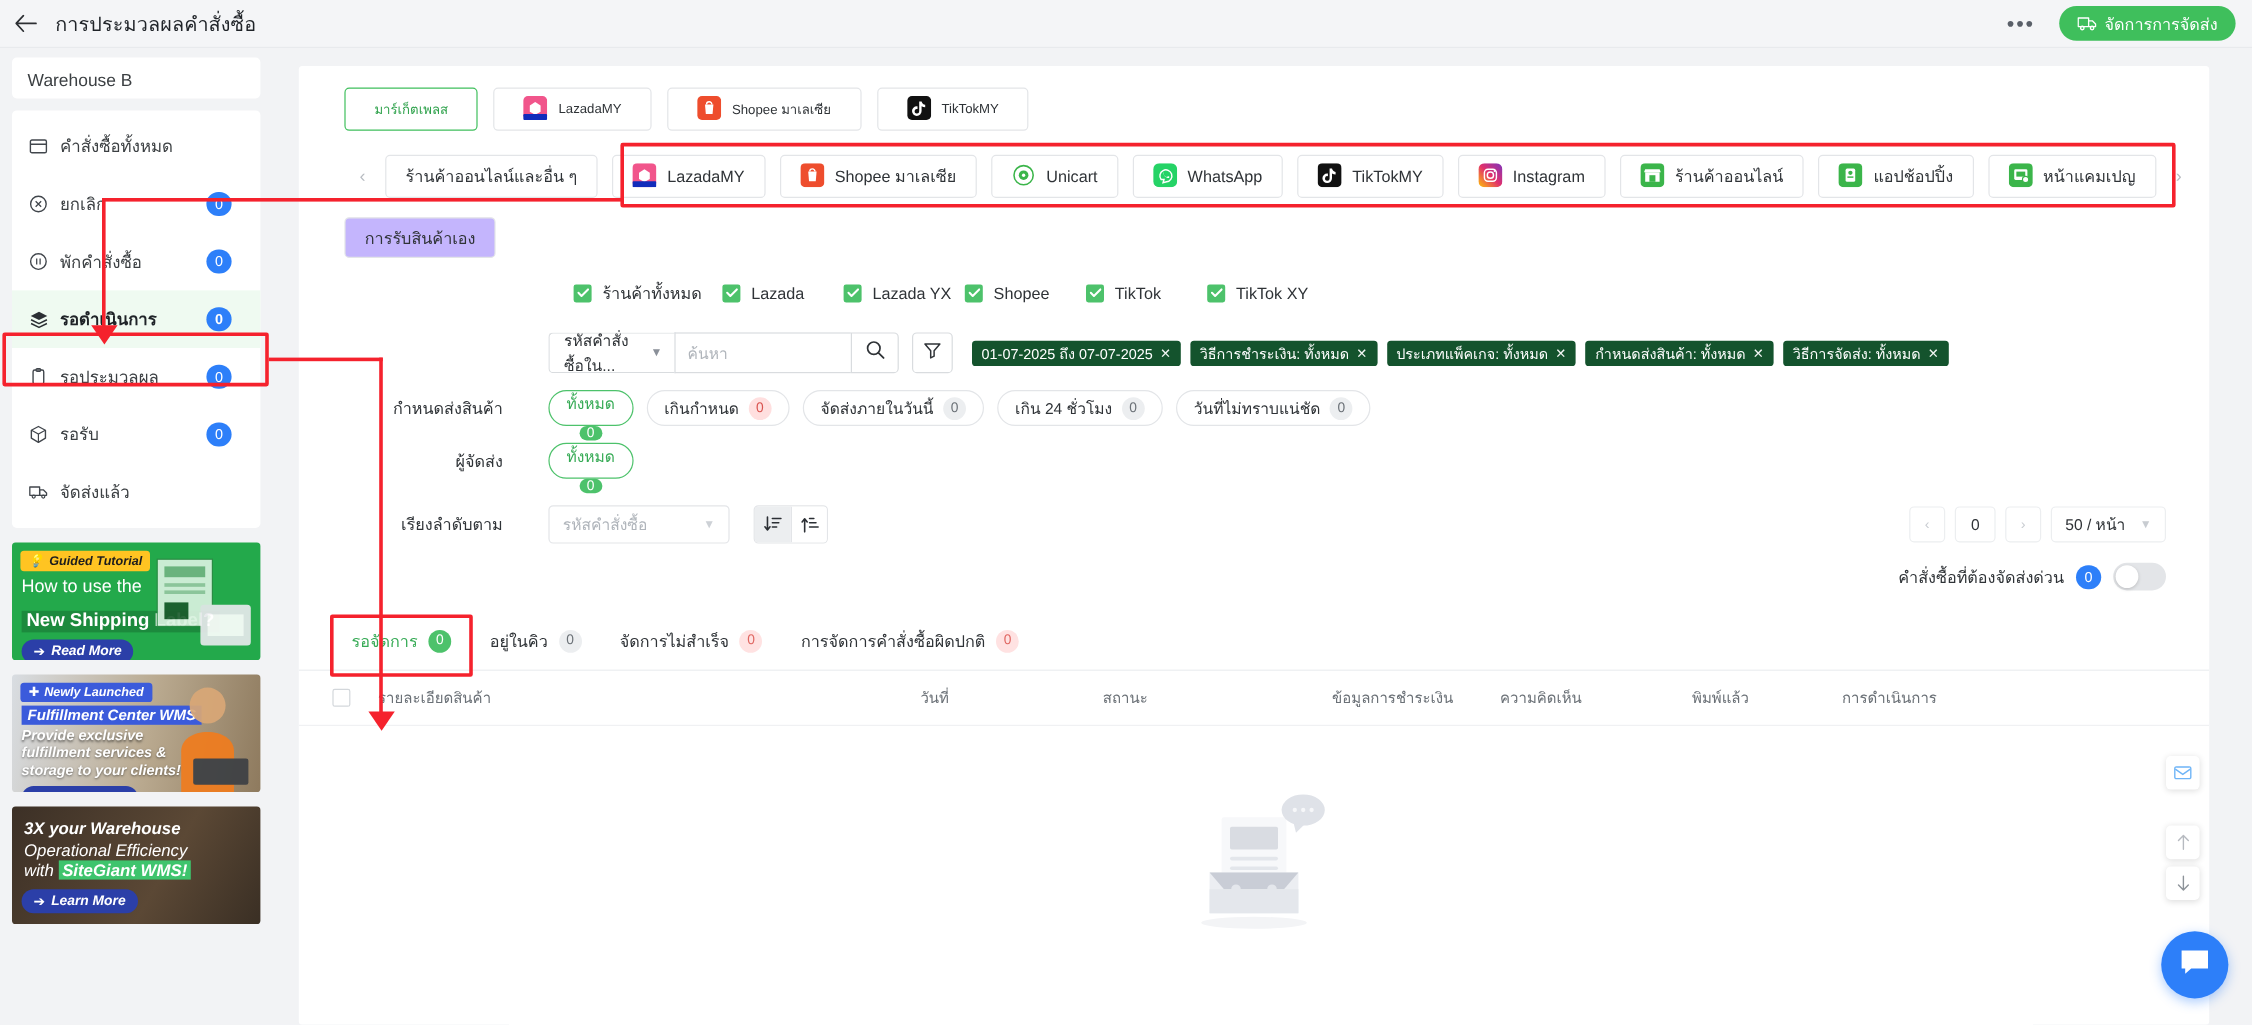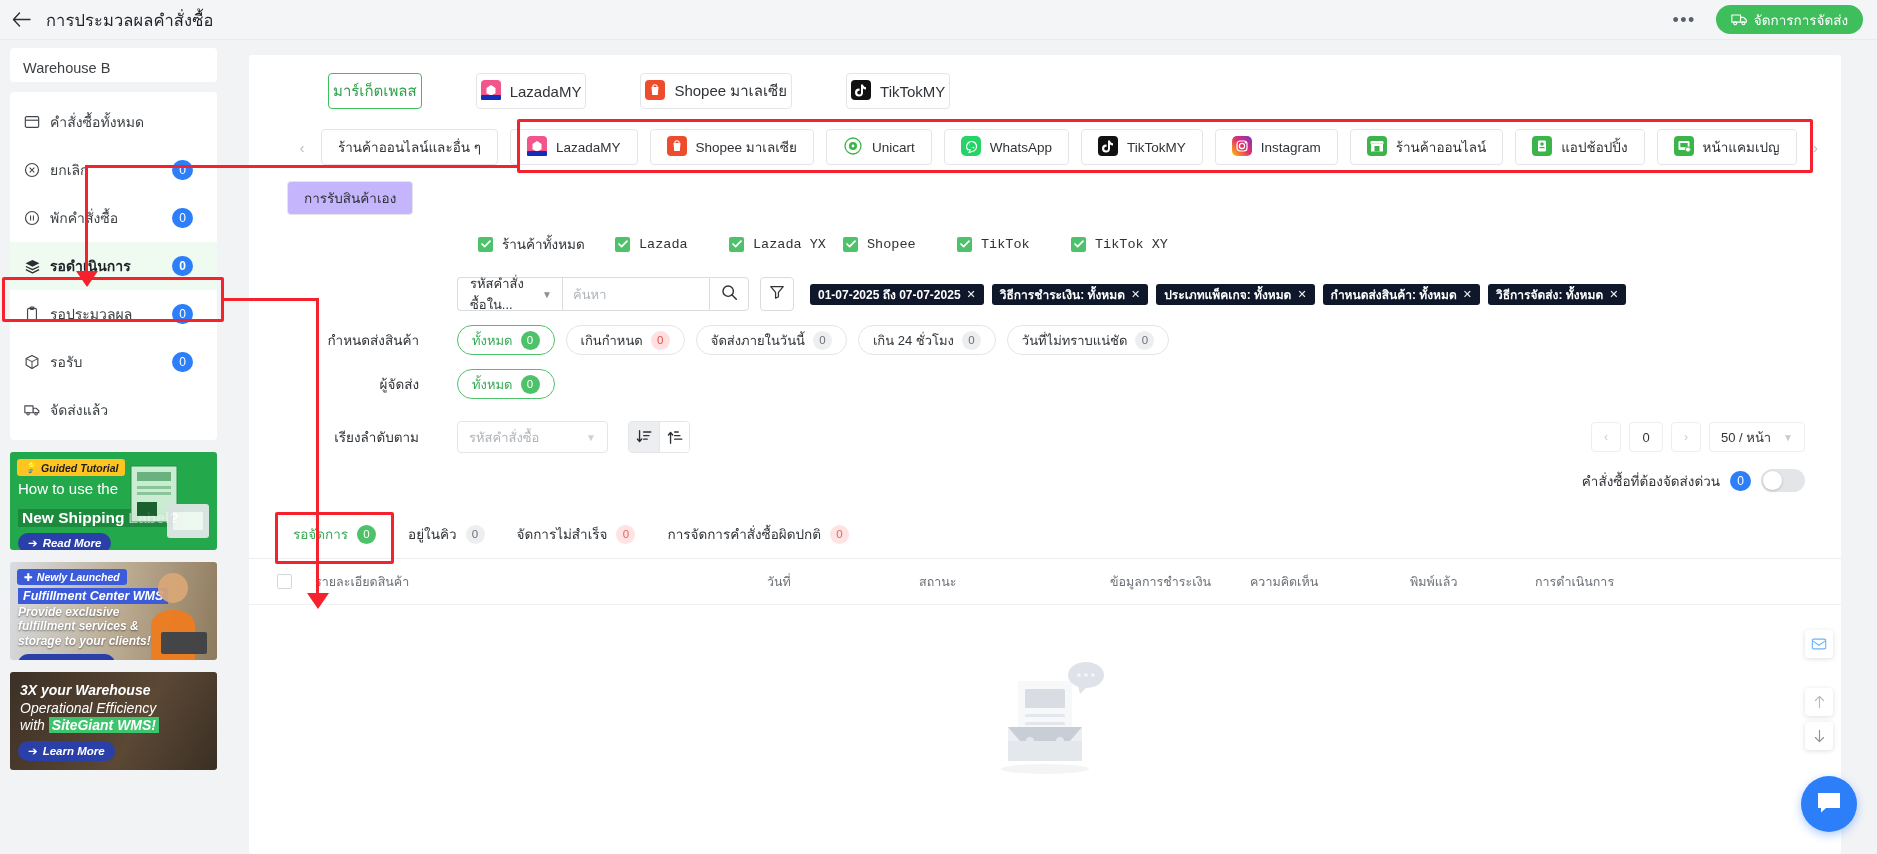--- a/index.html
+++ b/index.html
@@ -88,22 +88,22 @@
 
   
   .main {
     position: absolute; left: 249px; top: 55px; width: 1592px; height: 799px;
     background: #fff; border-radius: 3px; overflow: hidden;
   }
 
   .mk-tabs { padding: 18px 0 0 38px; display: flex; gap: 13px; }
   .mk-tab {
     height: 36px; border: 1px solid #e3e5e8; border-radius: 4px; background: #fff;
-    display: flex; align-items: center; gap: 9px; padding: 0 4px;
-    font-size: 15px; color: #2f3337; cursor: pointer; white-space: nowrap; margin-left: 41px;
+    display: flex; align-items: center; gap: 9px; padding: 0 24px;
+    font-size: 11px; color: #2f3337; cursor: pointer; white-space: nowrap;
   }
   .mk-tab.active { border-color: #3fbf5c; color: #2fa24c; }
 
   .ch-wrap { position: relative; margin: 14px 0 0 0; padding: 0 0 0 38px; }
   .redbox { position: absolute; border: 3px solid #f5222d; border-radius: 2px; pointer-events: none; }
 
   .ch-scroll { display: flex; align-items: center; gap: 12px; padding: 6px 0 6px 8px; overflow: hidden; }
   .ch-arrow { color: #b8bcc2; font-size: 15px; width: 14px; text-align: center; cursor: pointer; flex: 0 0 auto; }
   .ch-chip {
     height: 36px; border: 1px solid #e3e5e8; border-radius: 4px; background: #fff;
@@ -111,21 +111,21 @@
     font-size: 13.5px; color: #2f3337; cursor: pointer; white-space: nowrap; flex: 0 0 auto;
   }
 
   .pickup-row { padding: 10px 0 0 38px; }
   .pickup-btn {
     height: 34px; border: 1px solid #e3e5e8; border-radius: 4px; background: #c4b5fd;
     display: inline-flex; align-items: center; padding: 0 16px; font-size: 13.5px;
     color: #2f3337; cursor: pointer;
   }
 
-  .cbrow { padding: 18px 0 0 229px; display: flex; gap: 13px; font-family: Liberation Mono, monospace; }
+  .cbrow { padding: 18px 0 0 229px; display: flex; gap: 0; }
   .cb { display: flex; align-items: center; gap: 9px; font-size: 13.5px; color: #2f3337;
         width: 101px; cursor: pointer; }
   .cb:first-child { width: 124px; }
   .cbx { width: 15px; height: 15px; border-radius: 2px; background: #4dc26b;
          display: flex; align-items: center; justify-content: center; flex: 0 0 auto; }
   .cbx svg { display: block; }
 
   .searchrow { padding: 22px 0 0 208px; display: flex; align-items: center; gap: 0; position: relative; }
   .sel-pre {
     height: 34px; border: 1px solid #d9dcdf; border-right: none; border-radius: 4px 0 0 4px;
@@ -142,34 +142,34 @@
   .search-go {
     height: 34px; width: 40px; border: 1px solid #d9dcdf; border-radius: 0 4px 4px 0;
     background: #fff; display: flex; align-items: center; justify-content: center; cursor: pointer;
   }
   .filter-btn {
     height: 34px; width: 34px; margin-left: 11px; border: 1px solid #d9dcdf; border-radius: 4px;
     background: #fff; display: flex; align-items: center; justify-content: center; cursor: pointer;
   }
   .chips { display: flex; align-items: center; gap: 8px; margin-left: 16px; }
   .fchip {
-    background: #0f172a; color: #fff; font-size: 12px; border-radius: 3px;
+    background: #14532d; color: #fff; font-size: 12px; border-radius: 3px;
     height: 21px; display: flex; align-items: center; gap: 6px; padding: 0 8px;
-    white-space: nowrap; cursor: pointer; font-weight: bold;
+    white-space: nowrap; cursor: pointer;
   }
   .fchip .x { font-size: 11px; opacity: .95; }
 
   .pillrow { display: flex; align-items: center; padding: 14px 0 0 0; }
   .pill-label { width: 208px; text-align: right; padding-right: 38px; font-size: 13.5px; color: #2f3337; }
   .pill {
     height: 30px; border: 1px solid #e3e5e8; border-radius: 15px; background: #fff;
     display: inline-flex; align-items: center; gap: 8px; padding: 0 14px; margin-right: 11px;
     font-size: 13px; color: #2f3337; cursor: pointer; white-space: nowrap;
   }
-  .pill.active { border-color: #4dc26b; color: #37ab56; }
+  .pill.active { border-color: #4dc26b; color: #37ab56; flex-direction: column; }
   .pill-n {
     min-width: 19px; height: 19px; border-radius: 10px; background: #eceef0; color: #6b7177;
     font-size: 11.5px; display: flex; align-items: center; justify-content: center; padding: 0 5px;
   }
   .pill.active .pill-n { background: #4dc26b; color: #fff; }
   .pill-n.pink { background: #ffdfdf; color: #d9534f; }
 
   .sortrow { display: flex; align-items: center; padding: 22px 0 0 0; }
   .sort-label { width: 208px; text-align: right; padding-right: 38px; font-size: 13.5px; color: #2f3337; }
   .sort-sel {

